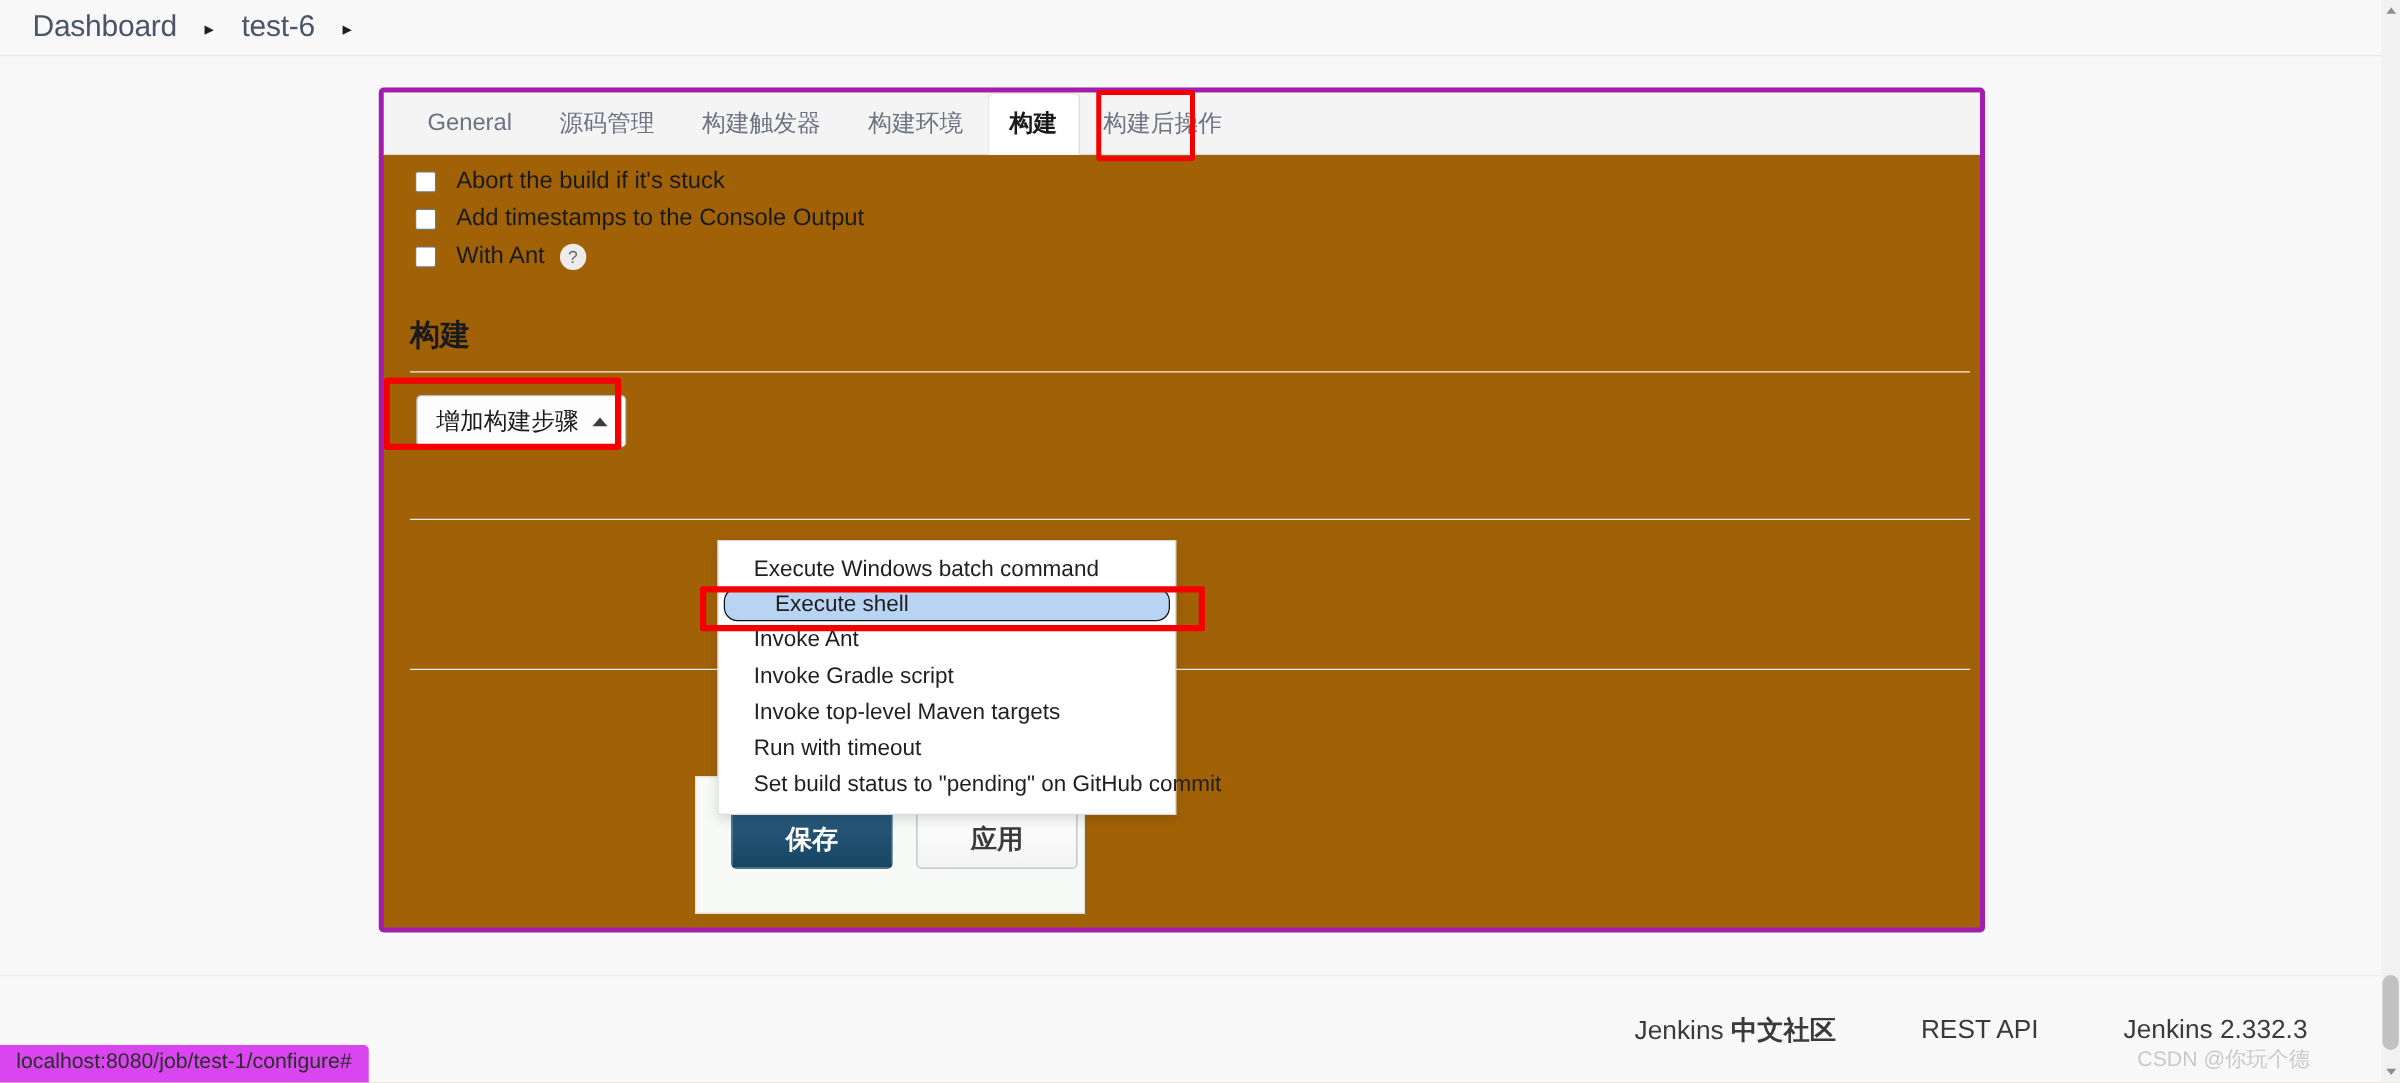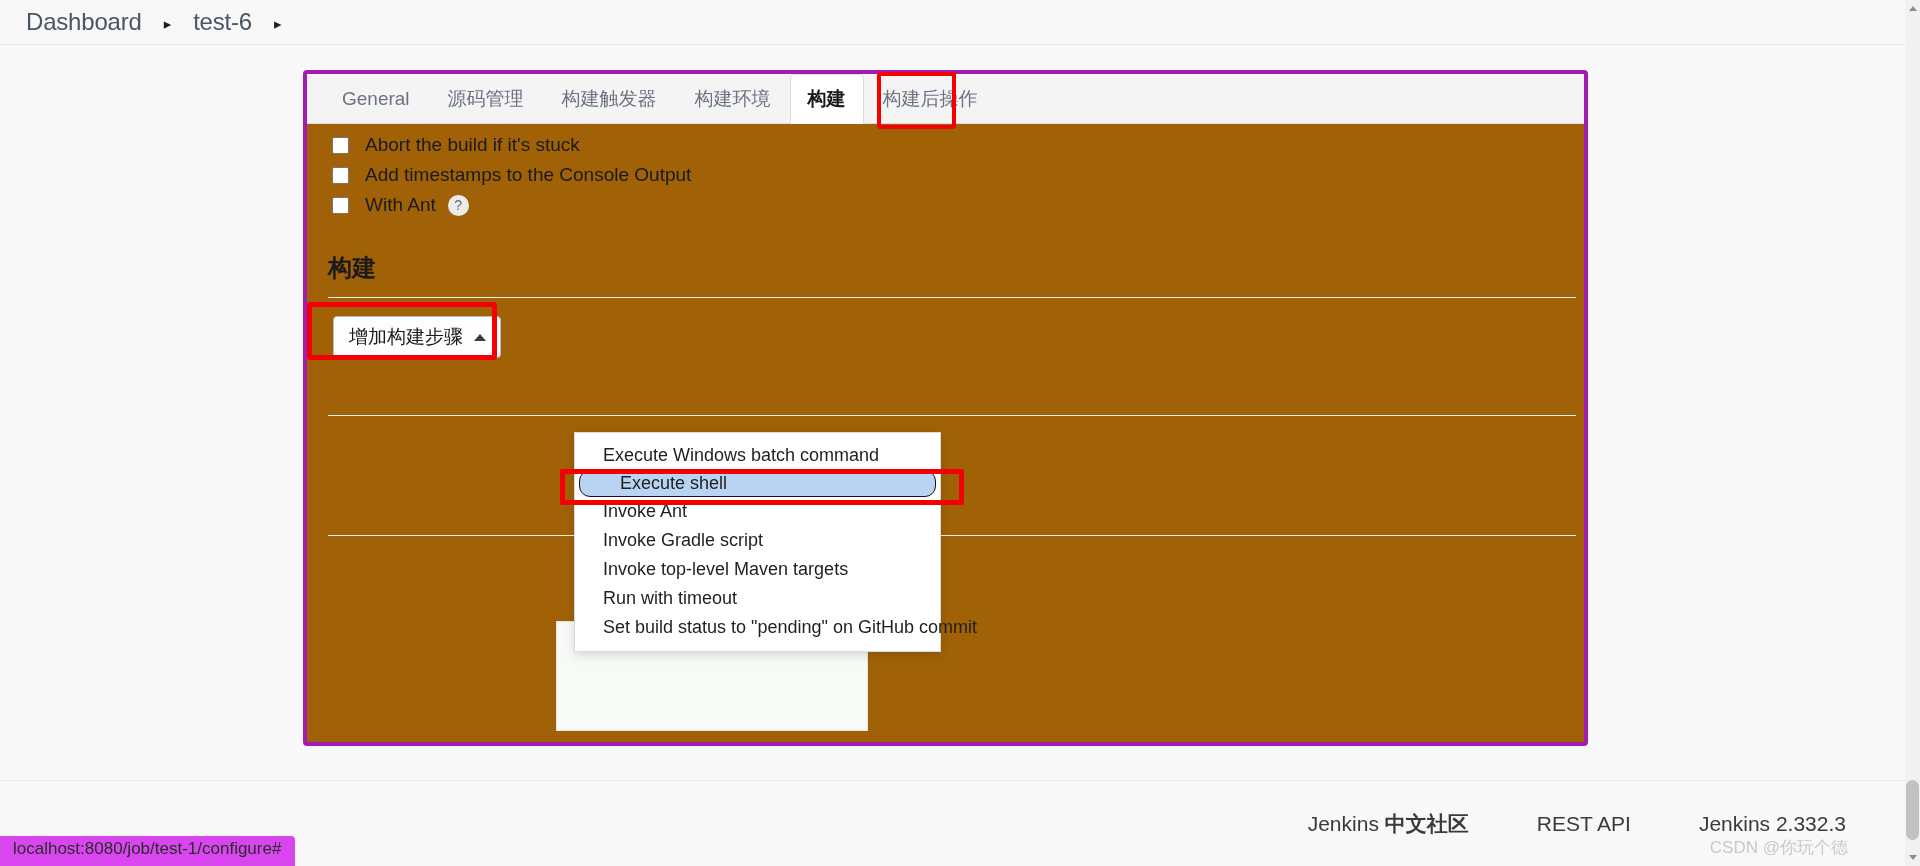--- a/index.html
+++ b/index.html
@@ -325,20 +325,24 @@
         <span class="chev-up"></span>
       </div>
       <div class="addstep-highlight"></div>
     </div>
 
     <div class="hr2" style="margin-top:57px"></div>
     <div class="hr2" style="margin-top:119px"></div>
 
     <div class="formblock"></div>
 
+    <div class="btnrow">
+      <div class="btn btn-save">保存</div>
+      <div class="btn btn-apply">应用</div>
+    </div>
 
     <div class="menu">
       <div class="menu-item">Execute Windows batch command</div>
       <div class="menu-item selected">Execute shell</div>
       <div class="menu-item">Invoke Ant</div>
       <div class="menu-item">Invoke Gradle script</div>
       <div class="menu-item">Invoke top-level Maven targets</div>
       <div class="menu-item">Run with timeout</div>
       <div class="menu-item">Set build status to "pending" on GitHub commit</div>
       <div class="menu-highlight"></div>

